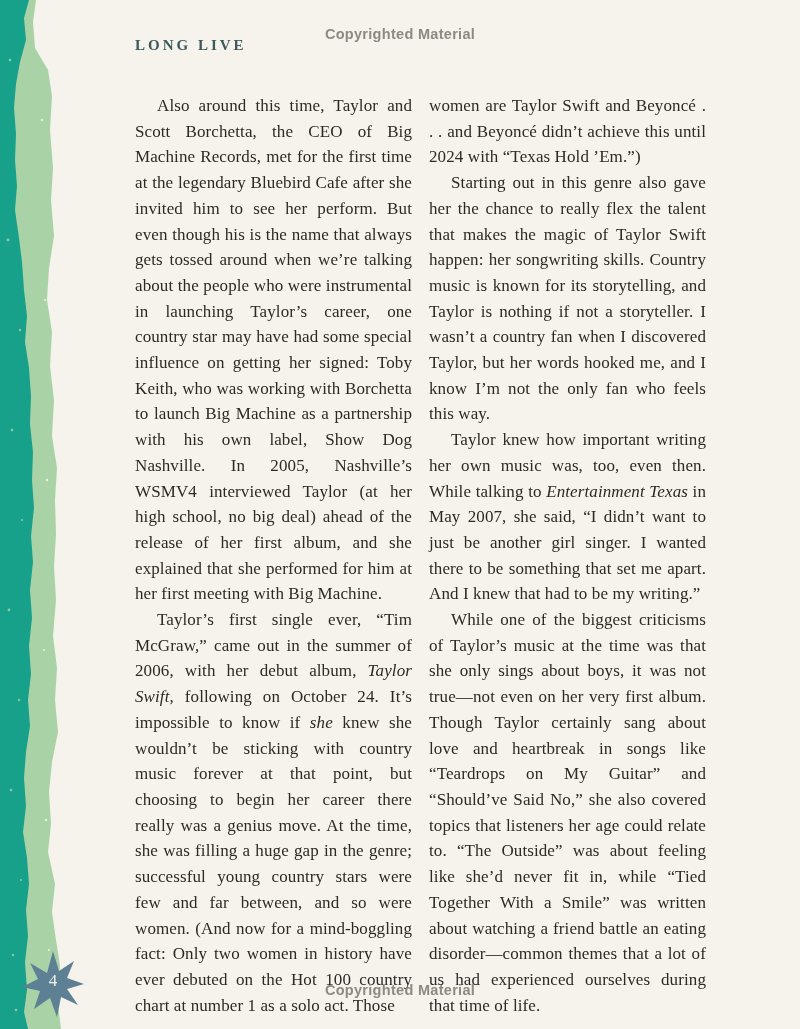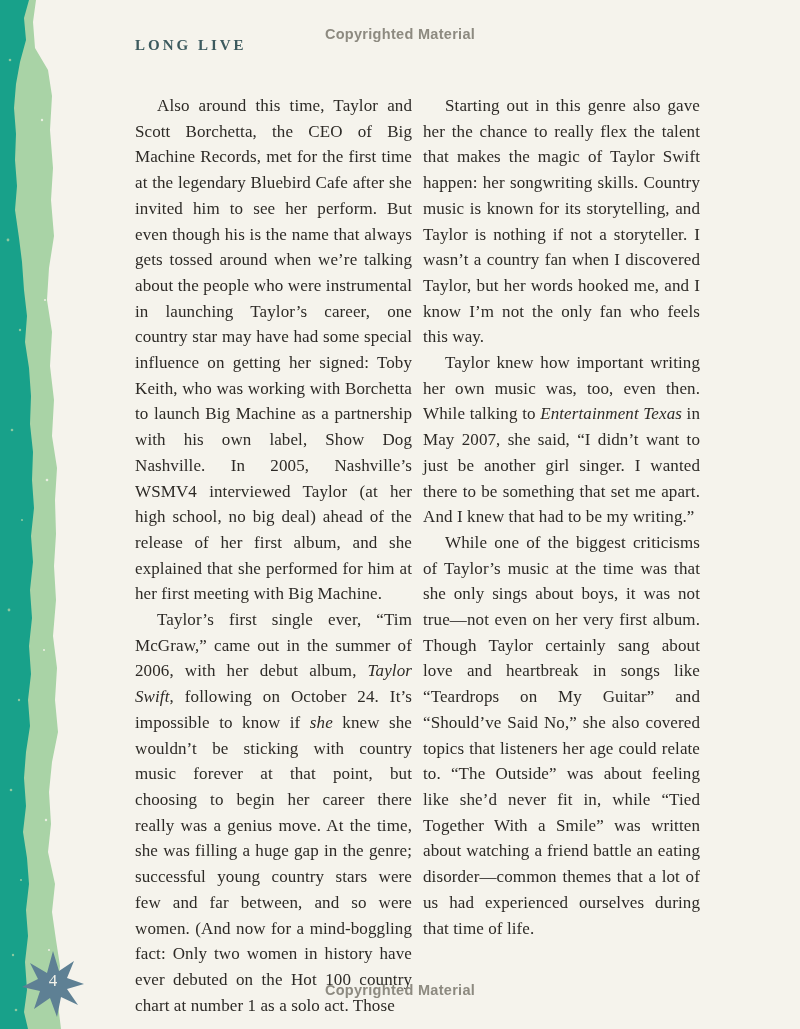--- a/index.html
+++ b/index.html
@@ -49,21 +49,21 @@
   .copyright.top { top: 26px; }
   .copyright.bottom { top: 982px; }
 
   
   .article {
     position: absolute;
     left: 135px;
     top: 93px;
     width: 572px;
     display: flex;
-    gap: 11px;
+    gap: 17px;
   }
   .col {
     width: 277px;
     flex: 0 0 277px;
   }
   .para {
     margin: 0;
     font-size: 17px;
     line-height: 25.7px;
     color: #2d2a26;
@@ -136,20 +136,21 @@
 
 <div class="running-head">LONG LIVE</div>
 <div class="copyright top">Copyrighted Material</div>
 
 <div class="article">
   <div class="col">
       <p class="para"><span>Also around this time, Taylor and Scott Borchetta, the CEO of Big Machine Records, met for the first time at the legendary Bluebird Cafe after she invited him to see her perform. But even though his is the name that always gets tossed around when we’re talking about the people who were instrumental in launching Taylor’s career, one country star may have had some special influence on getting her signed: Toby Keith, who was working with Borchetta to launch Big Machine as a partnership with his own label, Show Dog Nashville. In 2005, Nashville’s WSMV4 interviewed Taylor (at her high school, no big deal) ahead of the release of her first album, and she explained that she performed for him at her first meeting with Big Machine.</span></p>
       <p class="para"><span>Taylor’s first single ever, “Tim McGraw,” came out in the summer of 2006, with her debut album, </span><em>Taylor Swift</em><span>, following on October 24. It’s impossible to know if </span><em>she</em><span> knew she wouldn’t be sticking with country music forever at that point, but choosing to begin her career there really was a genius move. At the time, she was filling a huge gap in the genre; successful young country stars were few and far between, and so were women. (And now for a mind-boggling fact: Only two women in history have ever debuted on the Hot 100 country chart at number 1 as a solo act. Those</span></p>
     </div>
   <div class="col">
+      <p class="para no-indent"><span>women are Taylor Swift and Beyoncé . . . and Beyoncé didn’t achieve this until 2024 with “Texas Hold ’Em.”)</span></p>
       <p class="para"><span>Starting out in this genre also gave her the chance to really flex the talent that makes the magic of Taylor Swift happen: her songwriting skills. Country music is known for its storytelling, and Taylor is nothing if not a storyteller. I wasn’t a country fan when I discovered Taylor, but her words hooked me, and I know I’m not the only fan who feels this way.</span></p>
       <p class="para"><span>Taylor knew how important writing her own music was, too, even then. While talking to </span><em>Entertainment Texas</em><span> in May 2007, she said, “I didn’t want to just be another girl singer. I wanted there to be something that set me apart. And I knew that had to be my writing.”</span></p>
       <p class="para"><span>While one of the biggest criticisms of Taylor’s music at the time was that she only sings about boys, it was not true—not even on her very first album. Though Taylor certainly sang about love and heartbreak in songs like “Teardrops on My Guitar” and “Should’ve Said No,” she also covered topics that listeners her age could relate to. “The Outside” was about feeling like she’d never fit in, while “Tied Together With a Smile” was written about watching a friend battle an eating disorder—common themes that a lot of us had experienced ourselves during that time of life.</span></p>
     </div>
 </div>
 
 <div class="page-star">
   <svg width="62" height="66" viewBox="0 0 62 66" aria-hidden="true">
     <polygon fill="#5e8094" points="
       31,0 37,20 52,10 45,27 62,33 45,38 56,54 39,46 35,66 28,47 12,58 18,40

